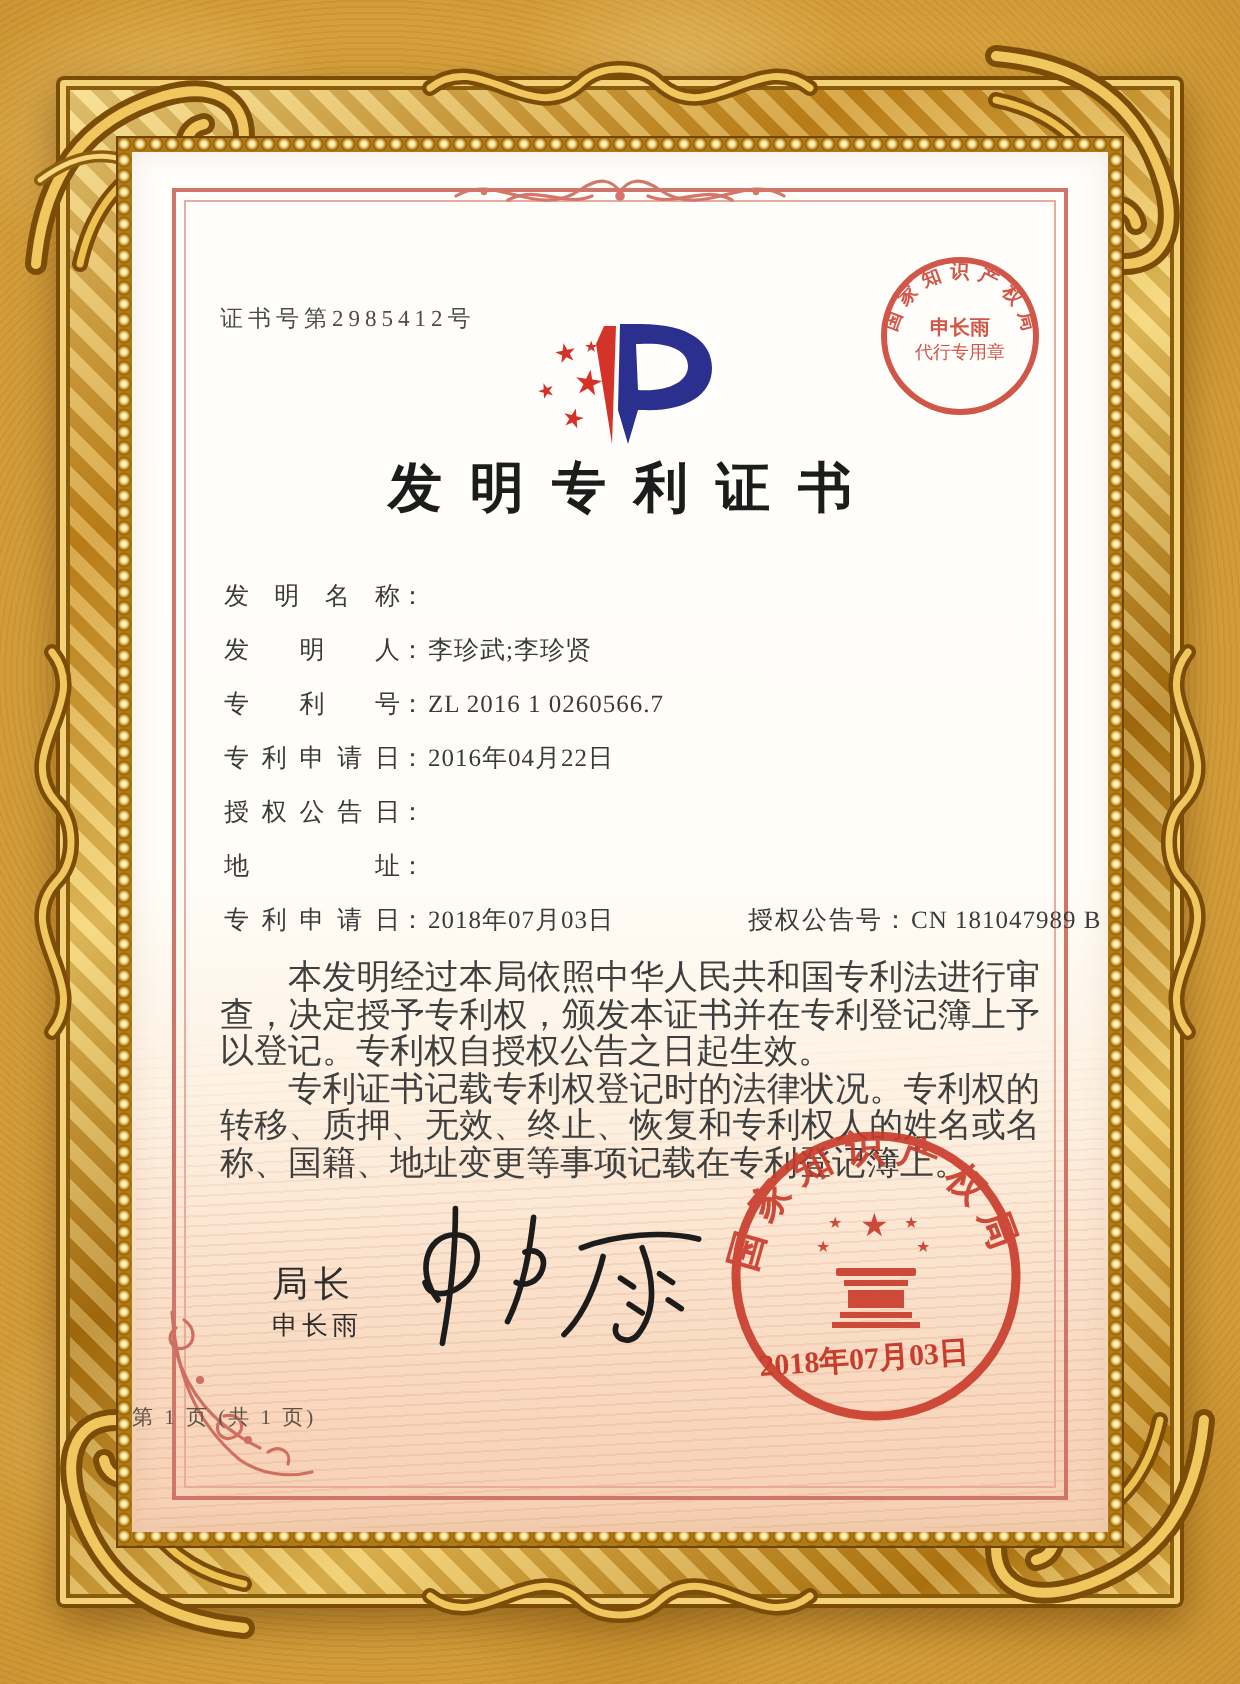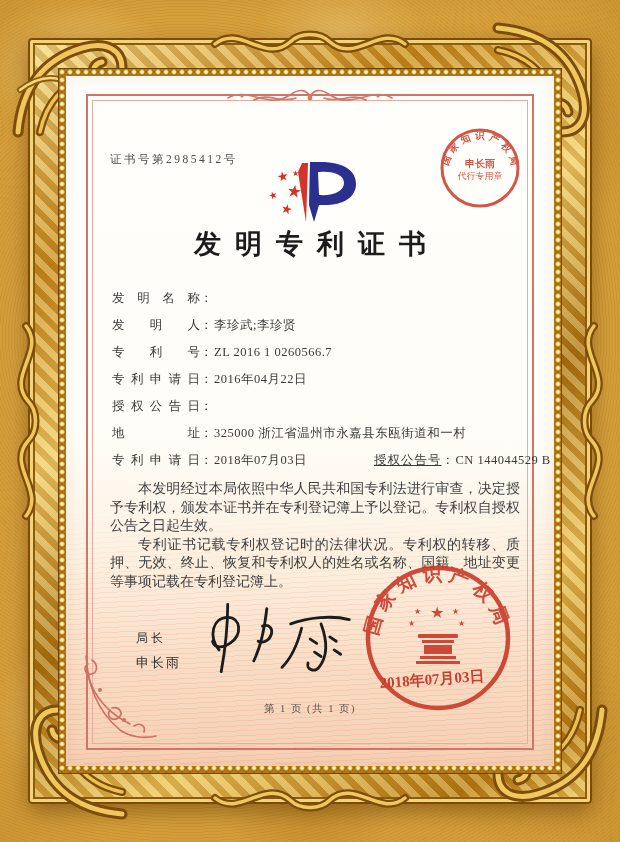--- a/index.html
+++ b/index.html
@@ -58,32 +58,32 @@
   .cert-no{position:absolute;left:44px;top:76px;font-size:11.5px;color:#4c4c4c;letter-spacing:2.5px;}
   .logo{position:absolute;left:50%;transform:translateX(-50%);top:84px;}
   .title{position:absolute;left:0;right:0;top:150px;text-align:center;
     font-size:27px;font-weight:600;color:#1c1c1c;letter-spacing:14px;text-indent:14px;}
 
   .fields{position:absolute;left:46px;right:26px;top:214px;font-size:12.5px;color:#3a3a3a;}
   .f-row{display:flex;align-items:center;margin-bottom:11px;line-height:16px;white-space:nowrap;}
   .f-label{display:inline-block;width:88px;text-align:justify;text-align-last:justify;color:#3a3a3a;flex:none;}
   .f-colon{flex:none;width:14px;}
   .f-value{letter-spacing:.5px;}
-  .f-value2-label{flex:none;margin-left:14px;letter-spacing:1px;text-decoration:underline;}
+  .f-value2-label{flex:none;margin-left:14px;letter-spacing:1px;}
   .w-fixed{flex:none;width:146px;}
 
   .paragraphs{position:absolute;left:44px;right:34px;top:404px;
-    font-size:14px;line-height:18.5px;color:#3f3f3f;text-align:justify;}
+    font-size:17px;line-height:18.5px;color:#3f3f3f;text-align:justify;}
   .paragraphs p{margin:0;text-indent:2em;}
 
-  .sig-title{position:absolute;left:70px;top:554px;font-size:12px;color:#2e2e2e;letter-spacing:3px;}
+  .sig-title{position:absolute;left:70px;top:554px;font-size:18px;color:#2e2e2e;letter-spacing:3px;}
   .sig-name{position:absolute;left:70px;top:578px;font-size:13px;color:#2e2e2e;letter-spacing:2px;}
   .sig-hand{position:absolute;left:126px;top:524px;}
 
-  .footer{position:absolute;left:0;right:0;top:626px;text-align:center;
+  .footer{position:absolute;left:0;right:0;top:626px;
     font-size:10.5px;color:#5f5148;letter-spacing:1.5px;}
 
   .seal-bottom{position:absolute;left:296px;top:486px;opacity:.9;}
   .seal-top{position:absolute;left:372px;top:50px;opacity:.85;}
 </style>
 </head>
 <body>
 
 <div class="stage">
   <div class="bg-texture"></div>
@@ -216,29 +216,28 @@
             <span class="f-colon">：</span>
             <span class="f-value">2016年04月22日</span>
         </div>
         <div class="f-row">
           <span class="f-label">授权公告日</span>
             <span class="f-colon">：</span>
         </div>
         <div class="f-row">
           <span class="f-label">地址</span>
             <span class="f-colon">：</span>
-            <span class="f-value">325000 浙江省温州市永嘉县东瓯街道和一村</span>
         </div>
         <div class="f-row">
           <span class="f-label">专利申请日</span>
             <span class="f-colon">：</span>
             <span class="f-value w-fixed">2018年07月03日</span>
           <span class="f-value2-label">授权公告号</span>
             <span class="f-colon">：</span>
-            <span class="f-value">CN 144044529 B</span>
+            <span class="f-value">CN 181047989 B</span>
         </div>
       </div>
 
       <div class="paragraphs">
         <p>本发明经过本局依照中华人民共和国专利法进行审查，决定授予专利权，颁发本证书并在专利登记簿上予以登记。专利权自授权公告之日起生效。</p>
         <p>专利证书记载专利权登记时的法律状况。专利权的转移、质押、无效、终止、恢复和专利权人的姓名或名称、国籍、地址变更等事项记载在专利登记簿上。</p>
       </div>
 
       <div class="sig-title">局长</div>
       <div class="sig-name">申长雨</div>

